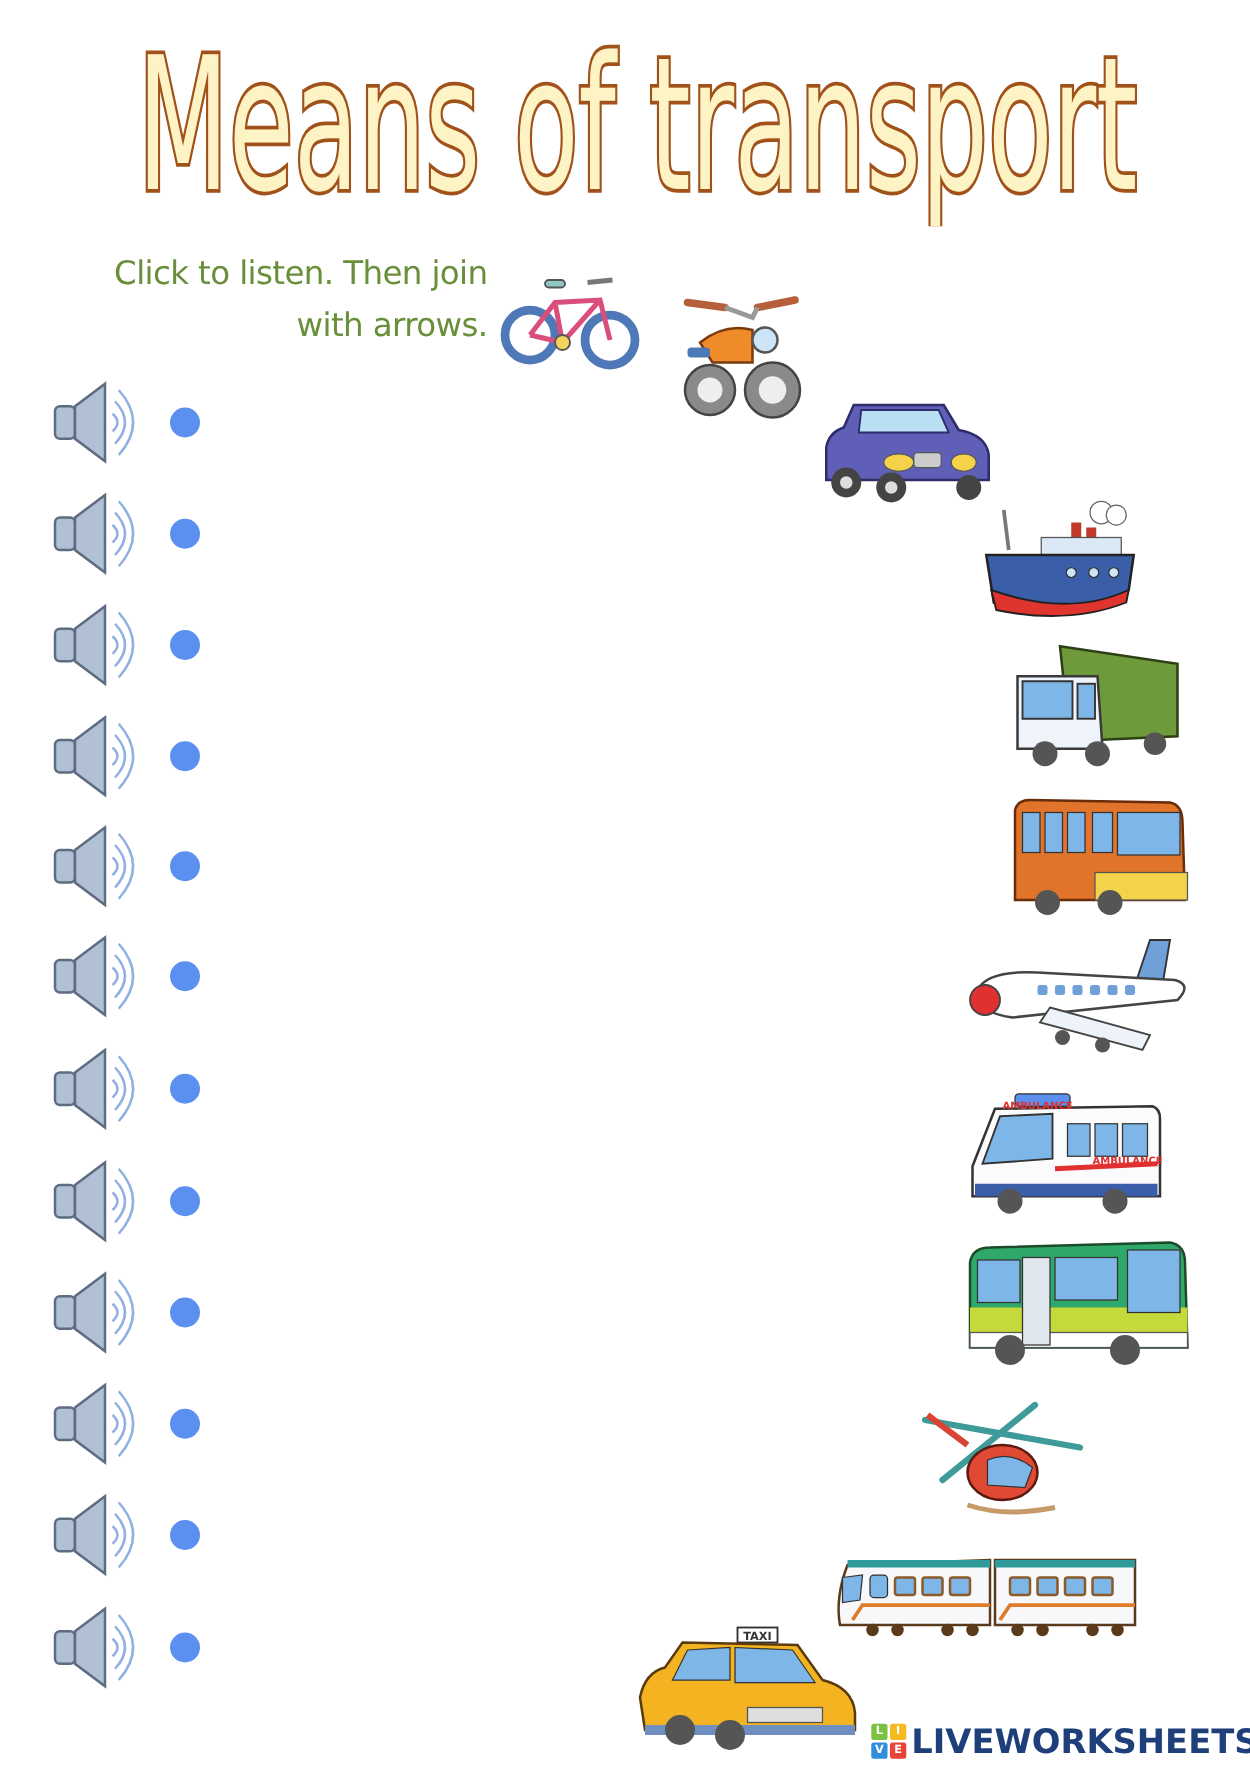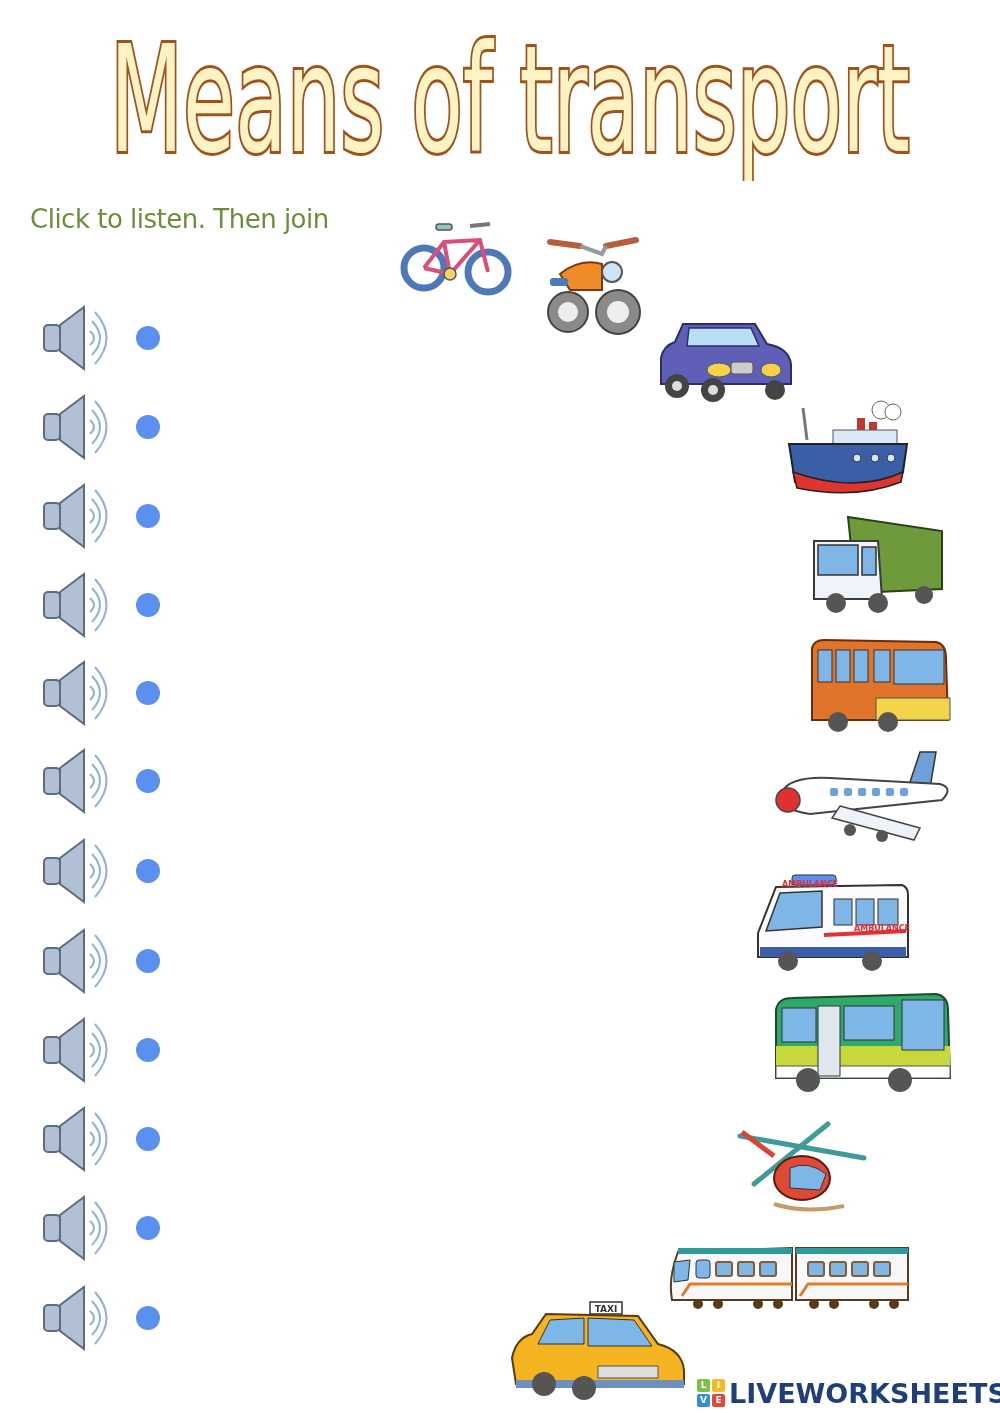--- a/index.html
+++ b/index.html
@@ -5,21 +5,21 @@
   html, body { margin: 0; padding: 0; background: #ffffff; }
   body { width: 1000px; height: 1413px; position: relative; overflow: hidden; font-family: "DejaVu Sans", sans-serif; }
 
   .title {
     position: absolute; left: 95px; top: 1px; width: 830px; height: 180px;
   }
   .title svg { width: 100%; height: 100%; }
 
   .instructions {
     position: absolute; left: 30px; top: 198px; width: 360px;
-    text-align: left; color: #6a8f3a; font-size: 26px; line-height: 42px;
+    text-align: right; color: #6a8f3a; font-size: 26px; line-height: 42px;
     font-family: "DejaVu Sans", sans-serif; letter-spacing: -0.5px;
   }
 
   .rows { position: absolute; left: 0; top: 0; }
   .row { position: absolute; left: 40px; width: 140px; height: 70px; }
   .speaker { position: absolute; left: 0; top: 0; width: 85px; height: 70px; cursor: pointer; }
   .dot {
     position: absolute; left: 96px; top: 23px; width: 24px; height: 24px; border-radius: 50%;
     background: #5b8ff0; cursor: pointer;
   }
@@ -38,20 +38,21 @@
 <body>
 
 <div class="title">
   <svg viewBox="0 0 830 180" xmlns="http://www.w3.org/2000/svg">
     <text x="415" y="150" text-anchor="middle" font-family="DejaVu Sans, sans-serif" font-size="148" font-weight="normal" fill="#fdf3c4" stroke="#a0521a" stroke-width="6" paint-order="stroke" textLength="800" lengthAdjust="spacingAndGlyphs">Means of transport</text>
   </svg>
 </div>
 
 <div class="instructions">
   <div>Click to listen. Then join</div>
+  <div>with arrows.</div>
 </div>
 
 <div class="rows">
   <div class="row" style="top:303px">
     <div class="speaker"><svg viewBox="0 0 85 70">
           <rect x="4" y="22" width="16" height="26" rx="4" fill="#b1c0d4" stroke="#5d6c80" stroke-width="2"></rect>
           <polygon points="20,22 44,4 44,66 20,48" fill="#b1c0d4" stroke="#5d6c80" stroke-width="2"></polygon>
           <path d="M50 28 Q58 35 50 42" fill="none" stroke="#8fb0e0" stroke-width="2"></path>
           <path d="M52 18 Q68 35 52 52" fill="none" stroke="#8fb0e0" stroke-width="2"></path>
           <path d="M55 9 Q78 35 55 61" fill="none" stroke="#8fb0e0" stroke-width="2"></path>
@@ -262,21 +263,21 @@
       <rect x="74" y="40" width="8" height="8" rx="2" fill="#6fa0d8"></rect>
     <rect x="88" y="40" width="8" height="8" rx="2" fill="#6fa0d8"></rect>
       <rect x="102" y="40" width="8" height="8" rx="2" fill="#6fa0d8"></rect>
     <rect x="116" y="40" width="8" height="8" rx="2" fill="#6fa0d8"></rect>
       <rect x="130" y="40" width="8" height="8" rx="2" fill="#6fa0d8"></rect>
     <circle cx="80" cy="82" r="6" fill="#555"></circle>
       <circle cx="112" cy="88" r="6" fill="#555"></circle>
   </svg>
 </div>
 
-<div class="vehicle" style="left:752px;top:873px;width:160px;height:100px">
+<div class="vehicle" style="left:772px;top:873px;width:160px;height:100px">
   <svg viewBox="0 0 160 100">
     <rect x="40" y="2" width="44" height="10" rx="3" fill="#5b8ff0" stroke="#333"></rect>
     <path d="M6 60 L24 14 L150 12 Q156 14 156 22 L156 84 L6 84 Z" fill="#fbfbfd" stroke="#333" stroke-width="2"></path>
     <path d="M28 20 L70 18 L70 54 L14 58 Z" fill="#7fb6e8" stroke="#333" stroke-width="1.5"></path>
     <rect x="82" y="26" width="18" height="26" fill="#7fb6e8" stroke="#333"></rect>
     <rect x="104" y="26" width="18" height="26" fill="#7fb6e8" stroke="#333"></rect>
     <rect x="126" y="26" width="20" height="26" fill="#7fb6e8" stroke="#333"></rect>
     <rect x="8" y="74" width="146" height="10" fill="#3b5ea8"></rect>
     <path d="M72 62 L154 58" stroke="#e03030" stroke-width="4"></path>
     <text x="30" y="14" font-size="8" font-weight="bold" fill="#e03030" font-family="DejaVu Sans, sans-serif">AMBULANCE</text>

